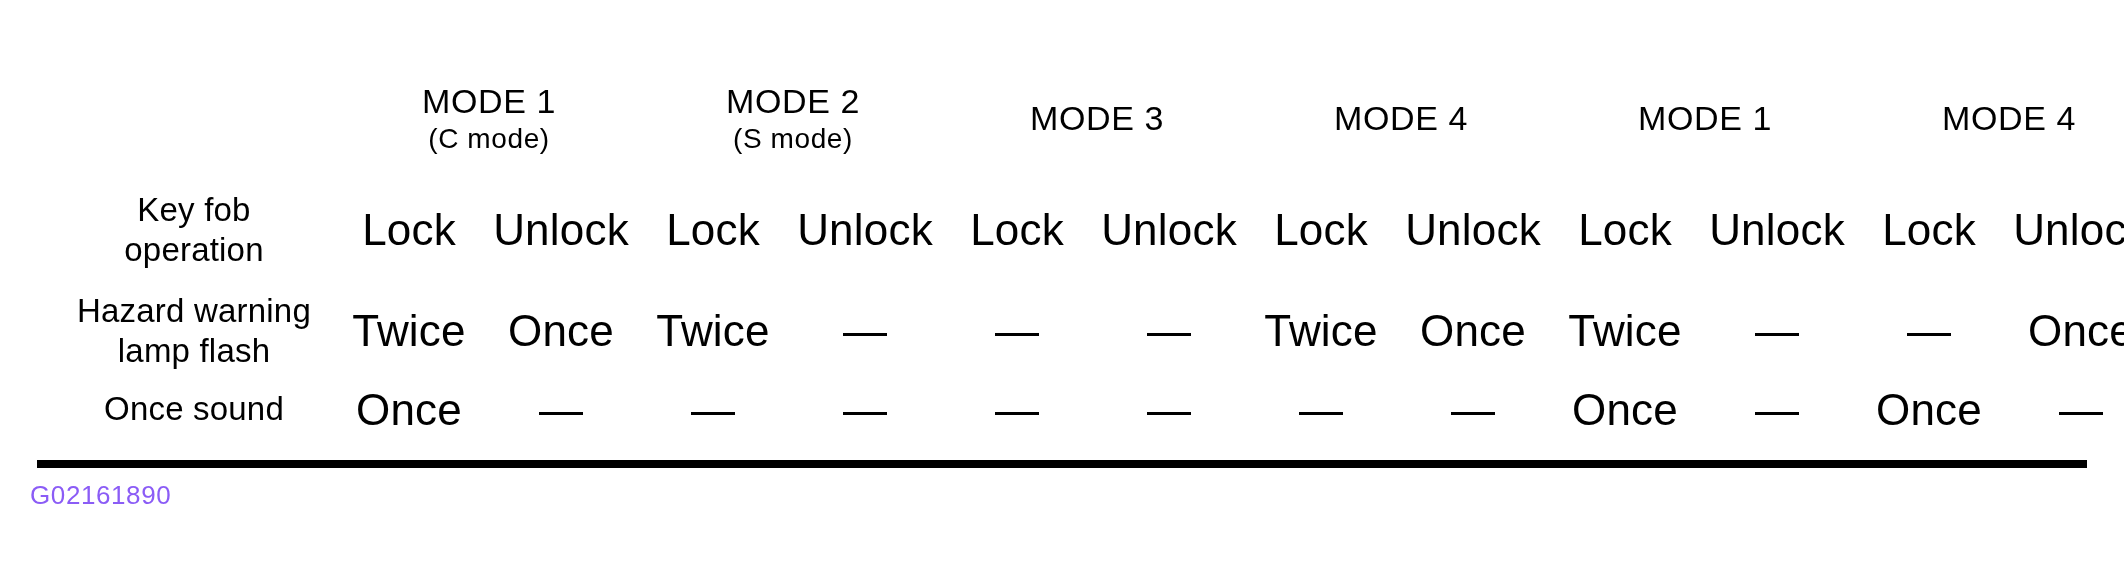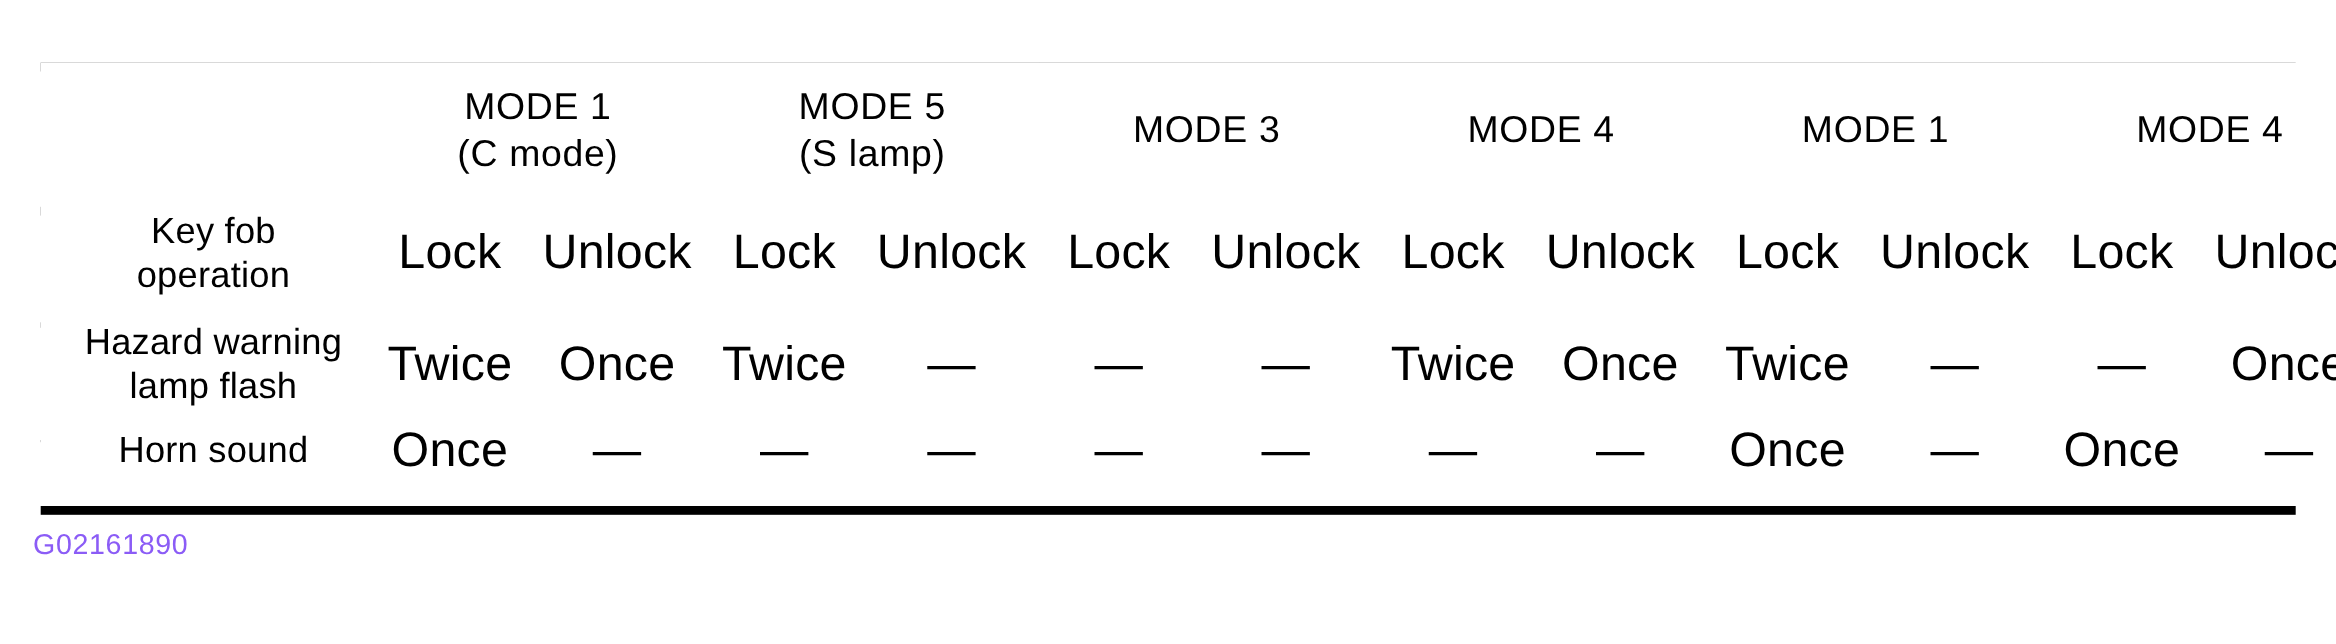--- a/index.html
+++ b/index.html
@@ -84,21 +84,21 @@
     letter-spacing: 0.2px;
   }
 
   .mode-head {
     font-size: 34px;
     line-height: 1.24;
     letter-spacing: 0.6px;
   }
   .mode-head .sub {
     display: block;
-    font-size: 34px;
+    font-size: 28px;
   }
 
   .cell-text {
     font-size: 44px;
     letter-spacing: 0.2px;
   }
 
   
   .caption {
     position: absolute;
@@ -141,22 +141,22 @@
       <tbody>
           <tr class="header-row">
         <td class="corner-cell"></td>
 
         <td class="mode-head vl-left" colspan="2">
           <span>MODE 1</span>
           <span class="sub">(C mode)</span>
         </td>
 
         <td class="mode-head vl-left" colspan="2">
-          <span>MODE 5</span>
-          <span class="sub">(S lamp)</span>
+          <span>MODE 2</span>
+          <span class="sub">(S mode)</span>
         </td>
 
         <td class="mode-head vl-left" colspan="2">
           <span>MODE 3</span>
           <span class="sub"></span>
         </td>
 
         <td class="mode-head vl-left" colspan="2">
           <span>MODE 4</span>
           <span class="sub"></span>
@@ -201,21 +201,21 @@
         <td class="cell-text vl-left">—</td>
         <td class="cell-text vl-left">Twice</td>
         <td class="cell-text vl-left">Once</td>
         <td class="cell-text vl-left">Twice</td>
         <td class="cell-text vl-left">—</td>
         <td class="cell-text vl-left">—</td>
         <td class="cell-text vl-left">Once</td>
       </tr>
 
       <tr class="horn-row">
-        <td class="label-cell">Horn sound</td>
+        <td class="label-cell">Once sound</td>
 
         <td class="cell-text vl-left">Once</td>
         <td class="cell-text vl-left">—</td>
         <td class="cell-text vl-left">—</td>
         <td class="cell-text vl-left">—</td>
         <td class="cell-text vl-left">—</td>
         <td class="cell-text vl-left">—</td>
         <td class="cell-text vl-left">—</td>
         <td class="cell-text vl-left">—</td>
         <td class="cell-text vl-left">Once</td>

